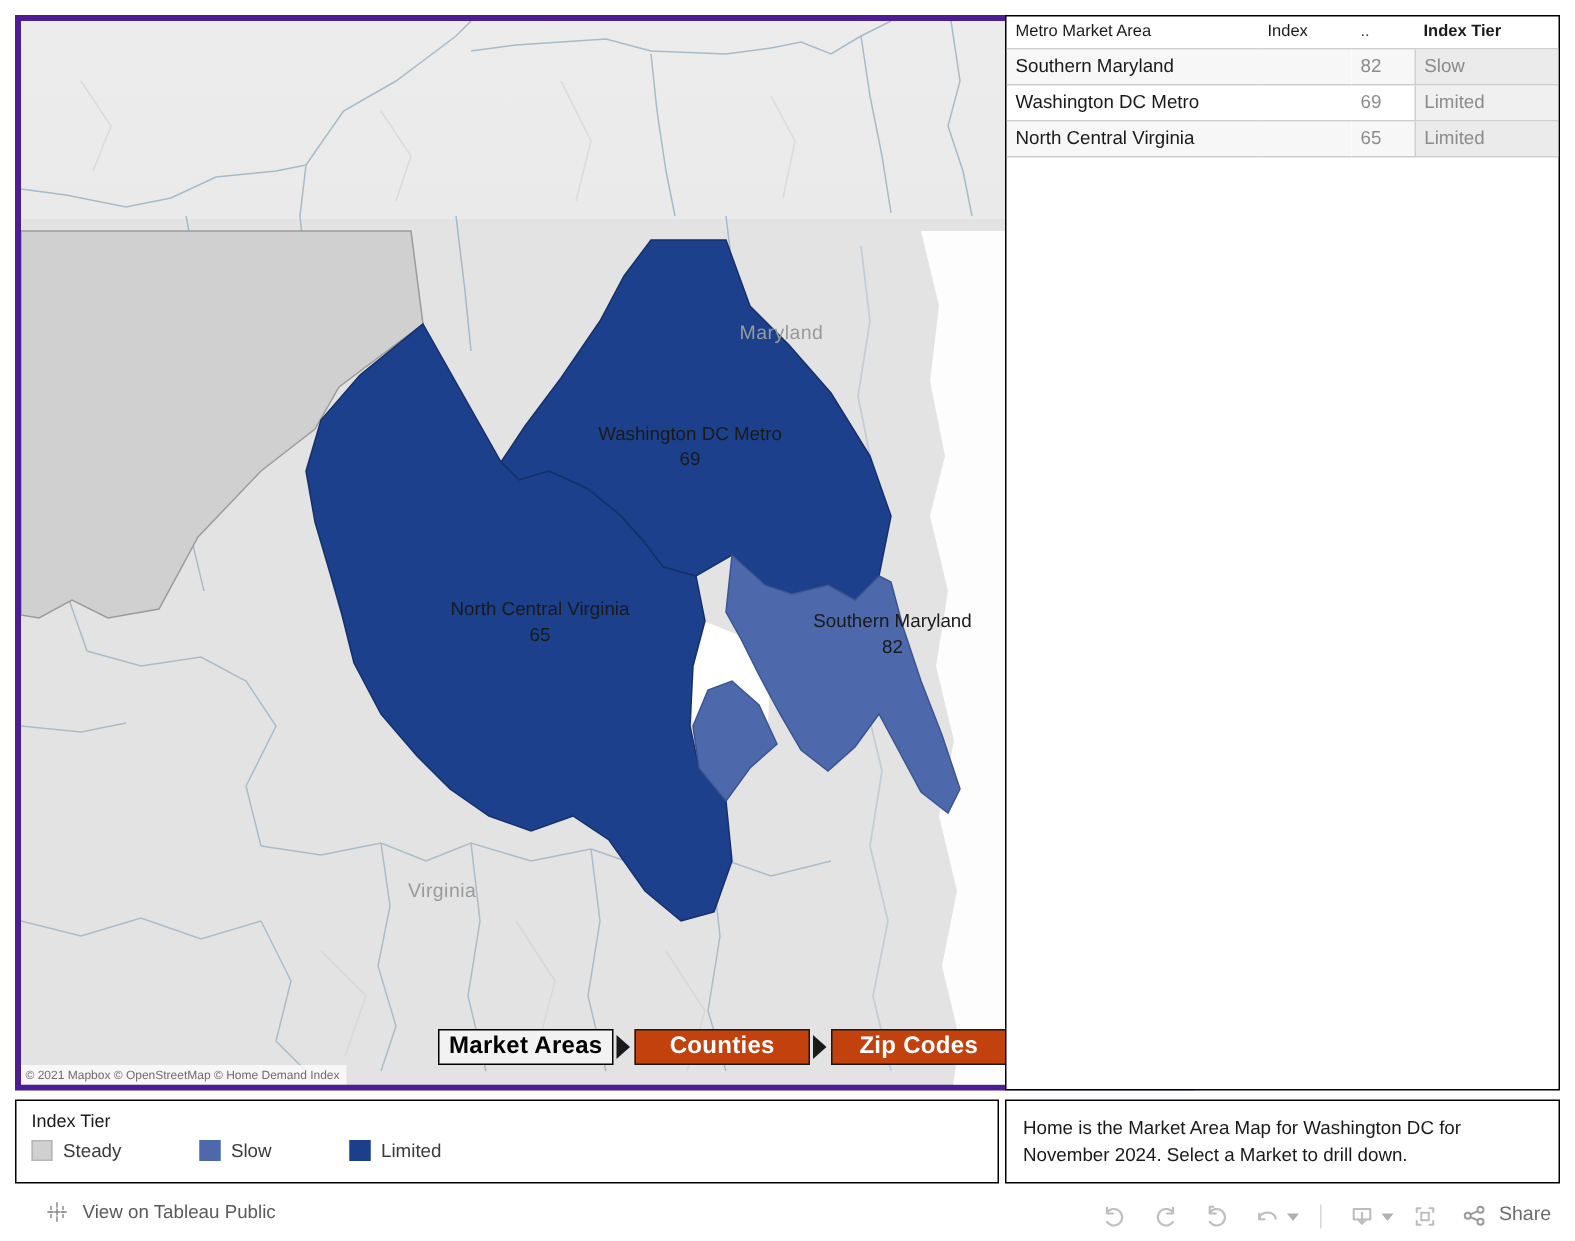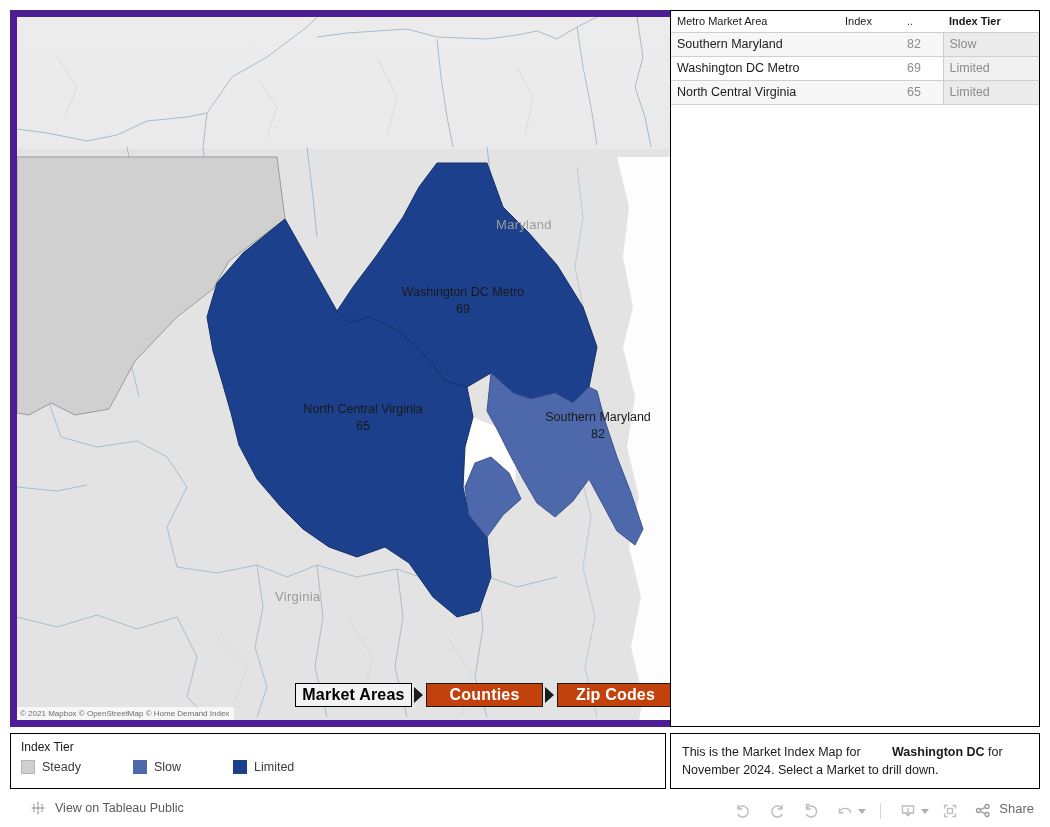--- a/index.html
+++ b/index.html
@@ -8,21 +8,21 @@
     background: #ffffff;
     font-family: "Liberation Sans", sans-serif;
     overflow: hidden;
   }
   #app { position: relative; width: 1050px; height: 827px; background: #fff; }
 
   
   .map-panel {
     position: absolute; left: 10px; top: 10px;
     width: 786px; height: 717px;
-    border: 7px solid #4c1d95;
+    border: 4px solid #4c1d95;
     overflow: hidden;
     background: #eceded;
   }
   .map-canvas { position: absolute; inset: 0; }
 
   
   .basemap {
     position: absolute; inset: 0;
     background:
       linear-gradient(180deg, #ececec 0%, #eaeaea 18%, #e8e8e8 45%, #e6e6e6 100%);
@@ -162,21 +162,21 @@
     width: 370px; height: 56px;
     border: 1px solid #000;
     background: #fff;
     padding: 9px 11px;
   }
   .caption-text {
     font-size: 12.5px;
     line-height: 18px;
     color: #1a1a1a;
   }
-  .caption-text b { font-weight: bold; margin-left: 28px; }
+  .caption-text b { font-weight: normal; }
 
   
   .bottom-bar {
     position: absolute; left: 0; top: 795px;
     width: 1050px; height: 32px;
     background: #fff;
   }
   .tp-link {
     position: absolute; left: 30px; top: 5px;
     display: flex; align-items: center;
@@ -356,21 +356,21 @@
           <td class="v-name" colspan="2">North Central Virginia</td>
           <td class="v-index">65</td>
           <td class="v-tier">Limited</td>
         </tr>
       </tbody>
     </table>
   </div>
 
   <div class="caption-panel">
     <div class="caption-text">
-      <span>This is the Market Index Map for </span><b>Washington DC</b><span> for November 2024.  Select a Market to drill down.</span>
+      <span>Home is the Market Area Map for </span><b>Washington DC</b><span> for November 2024.  Select a Market to drill down.</span>
     </div>
   </div>
 
   <div class="bottom-bar">
 
     <div class="tp-link">
       <span>
         <svg width="16" height="16" viewBox="0 0 16 16">
           <g stroke="#8a8a8a" stroke-width="1" fill="none">
             <path d="M8 1.5 V5.2 M8 10.8 V14.5 M1.5 8 H5.2 M10.8 8 H14.5"></path>

